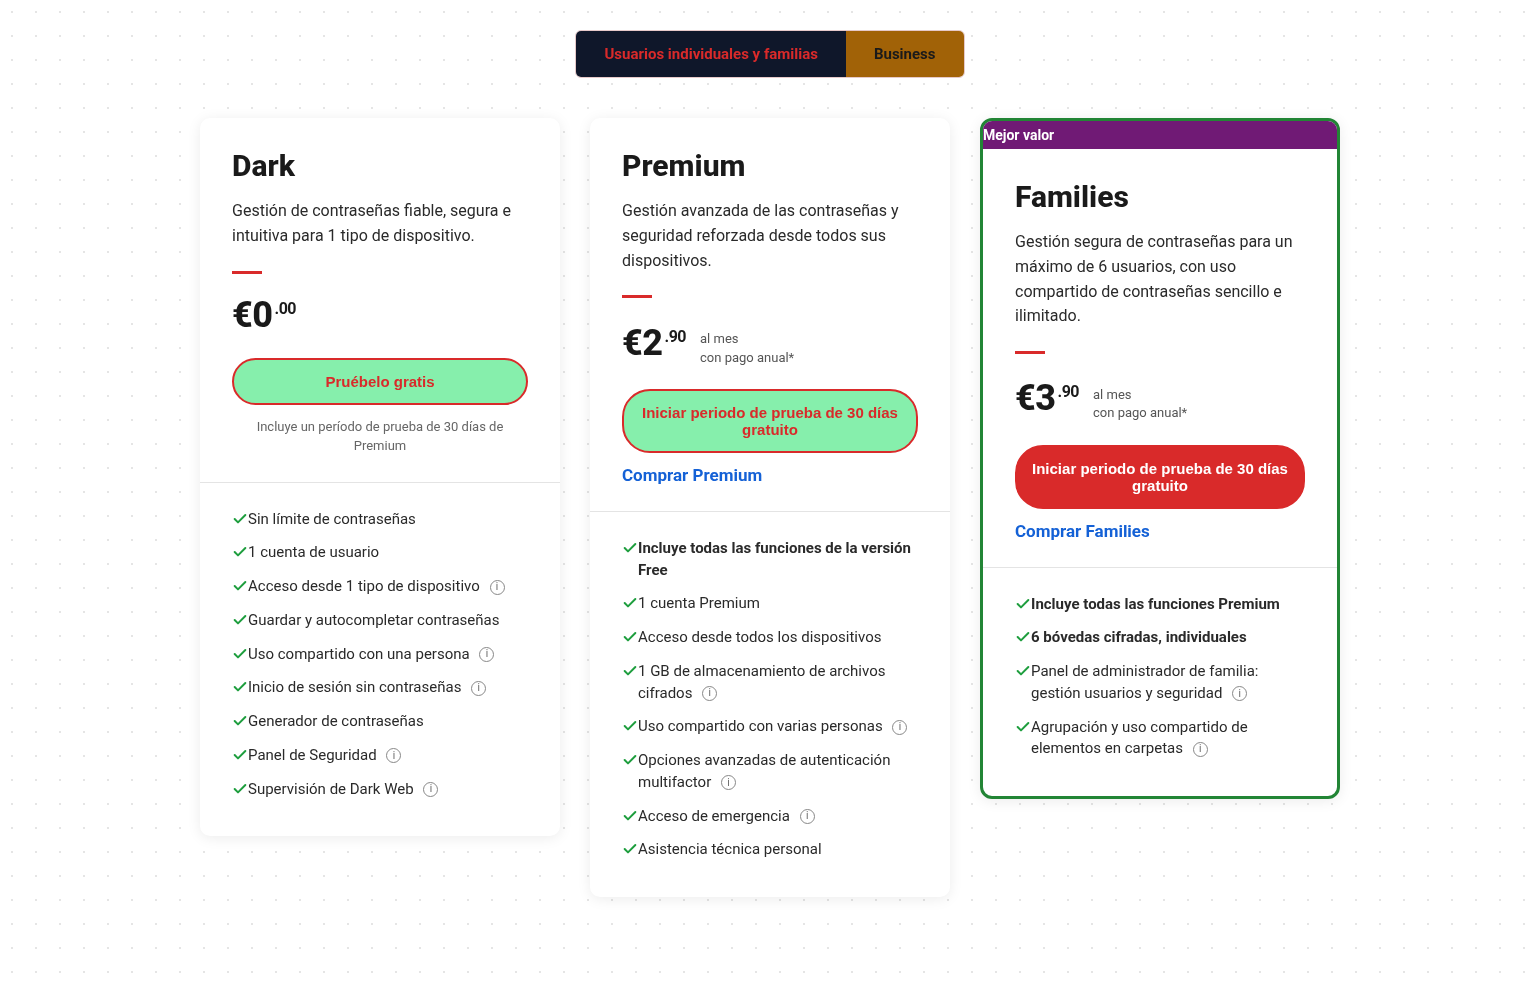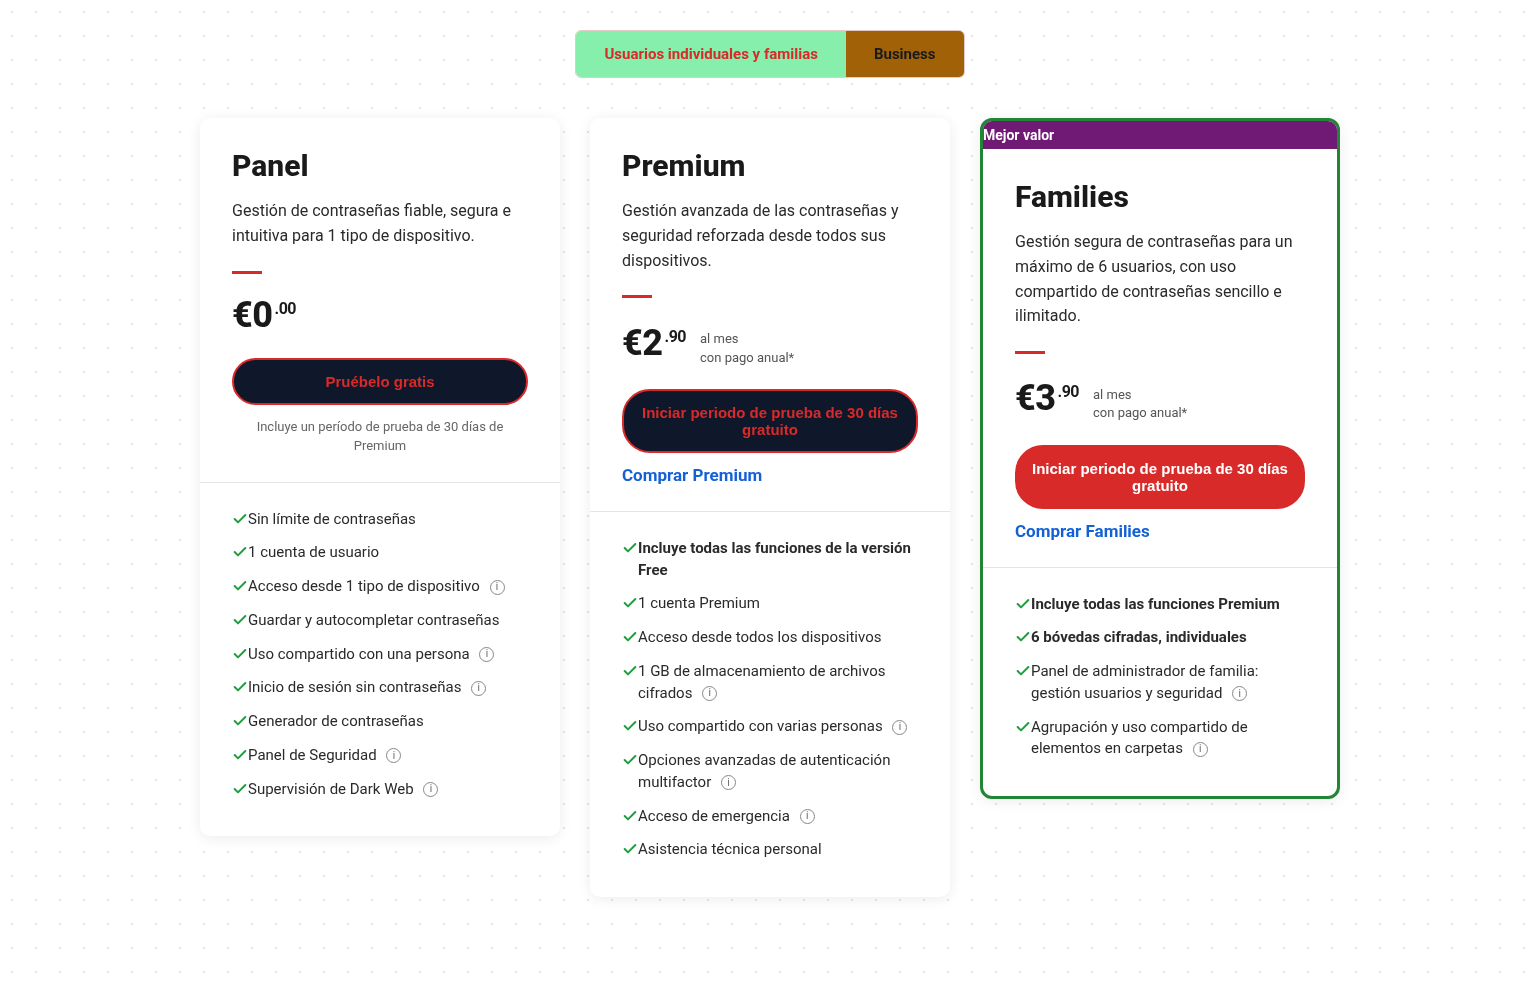--- a/index.html
+++ b/index.html
@@ -23,21 +23,21 @@
     overflow: hidden;
   }
   .tab {
     padding: 14px 28px;
     font-size: 15px;
     font-weight: 700;
     cursor: pointer;
     background: #a16207;
   }
   .tab.active {
-    background: #86efac;
+    background: #0f172a;
     color: #d92a2a;
   }
   .cards {
     display: flex;
     gap: 30px;
     justify-content: center;
     align-items: flex-start;
   }
   .card {
     width: 360px;
@@ -87,21 +87,21 @@
     width: 100%;
     text-align: center;
     padding: 13px 10px;
     border-radius: 28px;
     font-size: 15px;
     font-weight: 700;
     cursor: pointer;
     border: 2px solid transparent;
     margin-bottom: 12px;
   }
-  .btn.outline { border-color: #d92a2a; color: #d92a2a; background: #0f172a; }
+  .btn.outline { border-color: #d92a2a; color: #d92a2a; background: #86efac; }
   .btn.solid { background: #d92a2a; color: #fff; border-color: #d92a2a; }
   .note {
     text-align: center;
     font-size: 13px;
     color: #666;
     line-height: 1.5;
     padding: 0 8px;
   }
   .buy-link {
     display: block;
@@ -150,21 +150,21 @@
   <div class="tabs-inner">
     <div class="tab active">Usuarios individuales y familias</div>
     <div class="tab">Business</div>
   </div>
 </div>
 
 <div class="cards">
 
   <div class="card">
     <div class="card-pad">
-      <h2 class="plan-name">Panel</h2>
+      <h2 class="plan-name">Dark</h2>
       <p class="plan-desc">Gestión de contraseñas fiable, segura e intuitiva para 1 tipo de dispositivo.</p>
       <div class="red-rule"></div>
       <div class="price-row">
         <div class="price">
           <span>€</span><span>0</span><span class="cents">.00</span>
         </div>
       </div>
       <button class="btn outline">Pruébelo gratis</button>
       <p class="note">Incluye un período de prueba de 30 días de Premium</p>
     </div>

